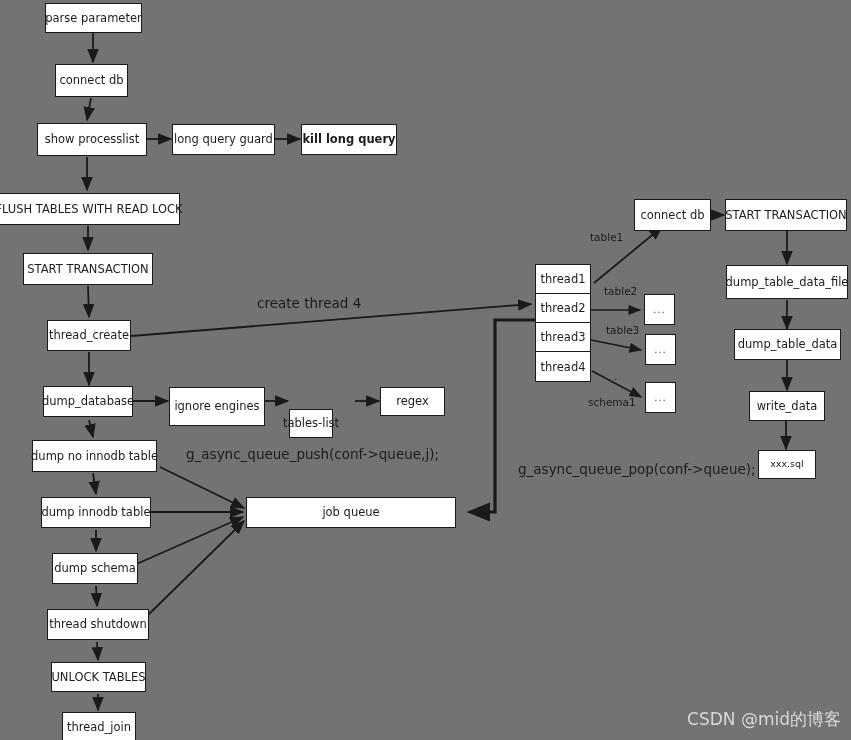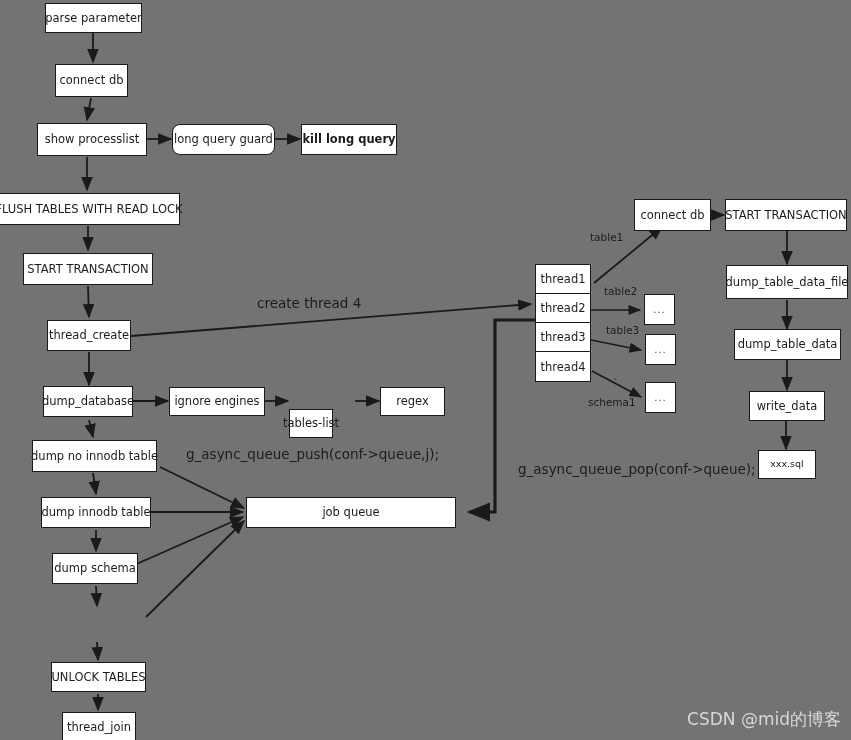--- a/index.html
+++ b/index.html
@@ -138,21 +138,21 @@
   </div>
 
   <div class="node sm" style="left:55px; top:64px; width:73px; height:33px;">
     <span>connect db</span>
   </div>
 
   <div class="node sm" style="left:37px; top:123px; width:110px; height:33px;">
     <span>show processlist</span>
   </div>
 
-  <div class="node sm" style="left:172px; top:124px; width:103px; height:31px;border-radius:8px;">
+  <div class="node sm" style="left:172px; top:124px; width:103px; height:31px;">
     <span>long query guard</span>
   </div>
 
   <div class="node sm" style="left:301px; top:124px; width:96px; height:31px;font-weight:bold;">
     <span>kill long query</span>
   </div>
 
   <div class="node sm" style="left:-2px; top:193px; width:182px; height:32px;">
     <span>FLUSH TABLES WITH READ LOCK</span>
   </div>
@@ -162,21 +162,21 @@
   </div>
 
   <div class="node sm" style="left:47px; top:320px; width:84px; height:31px;">
     <span>thread_create</span>
   </div>
 
   <div class="node sm" style="left:43px; top:386px; width:90px; height:31px;">
     <span>dump_database</span>
   </div>
 
-  <div class="node sm" style="left:169px; top:387px; width:96px; height:29px;">
+  <div class="node sm" style="left:169px; top:387px; width:96px; height:39px;">
     <span>ignore engines</span>
   </div>
 
   <div class="node sm" style="left:289px; top:409px; width:44px; height:29px;">
     <span>tables-list</span>
   </div>
 
   <div class="node sm" style="left:380px; top:387px; width:65px; height:29px;">
     <span>regex</span>
   </div>
@@ -186,20 +186,23 @@
   </div>
 
   <div class="node sm" style="left:41px; top:497px; width:110px; height:31px;">
     <span>dump innodb table</span>
   </div>
 
   <div class="node sm" style="left:52px; top:553px; width:86px; height:31px;">
     <span>dump schema</span>
   </div>
 
+  <div class="node sm" style="left:47px; top:609px; width:102px; height:31px;">
+    <span>thread shutdown</span>
+  </div>
 
   <div class="node sm" style="left:51px; top:662px; width:95px; height:30px;">
     <span>UNLOCK TABLES</span>
   </div>
 
   <div class="node sm" style="left:62px; top:712px; width:74px; height:31px;">
     <span>thread_join</span>
   </div>
 
   <div class="node sm" style="left:246px; top:497px; width:210px; height:31px;">

